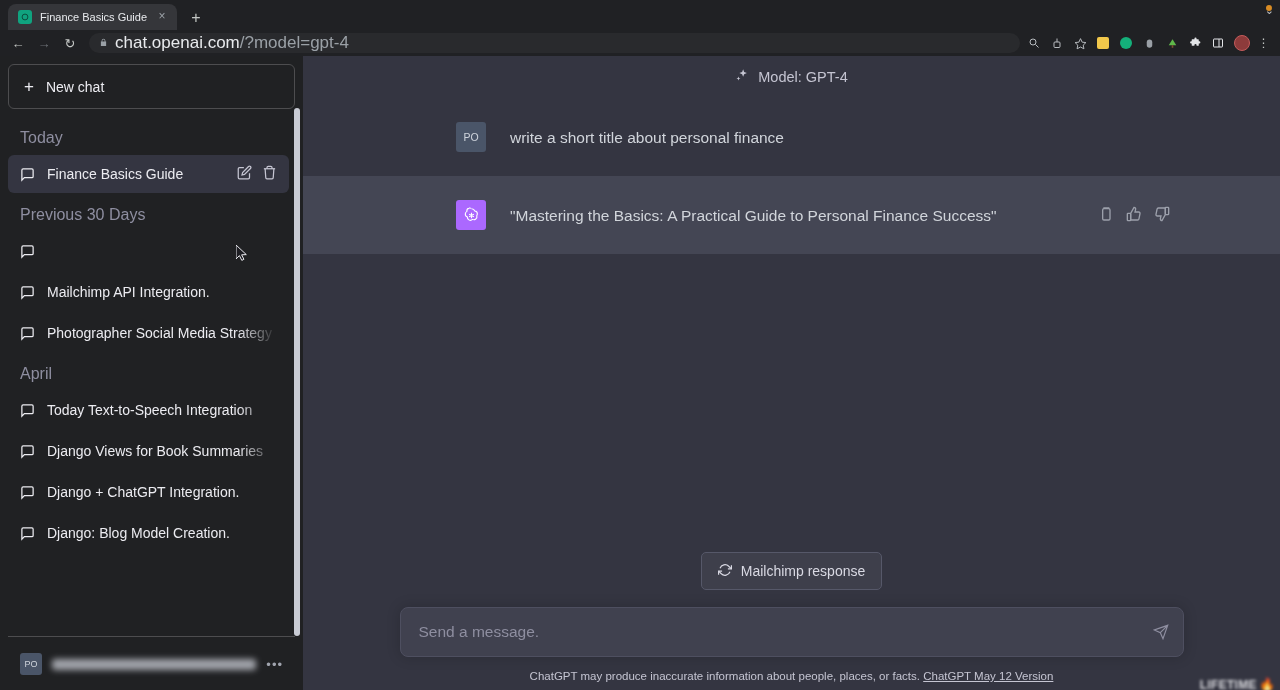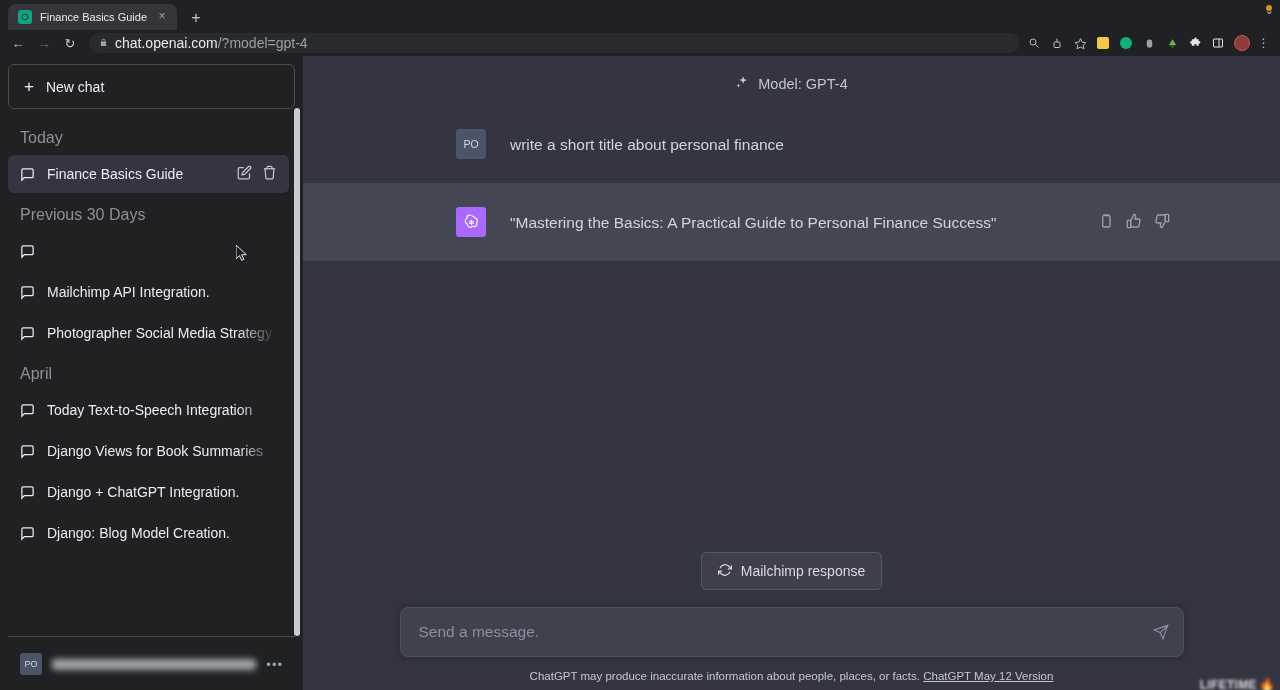--- a/index.html
+++ b/index.html
@@ -97,21 +97,21 @@
     background: #292a2d;
     border-radius: 11px;
     display: flex;
     align-items: center;
     padding: 0 10px;
     gap: 7px;
     margin: 0 5px;
     max-width: 940px;
   }
   .lock-icon { color: #9aa0a6; font-size: 9px; }
-  .url { font-size: 14px; color: #e8eaed; white-space: nowrap; }
+  .url { font-size: 17px; color: #e8eaed; white-space: nowrap; }
   .url .path { color: #9aa0a6; }
   .ext-icons {
     display: flex; align-items: center; gap: 8px;
     padding-right: 4px;
   }
   .ext-ic {
     width: 15px; height: 15px;
     display: flex; align-items: center; justify-content: center;
     color: #b8bcc0;
     font-size: 11px;
@@ -248,21 +248,20 @@
   .profile-dots { color: #a0a4ae; font-size: 13px; letter-spacing: 1px; filter: blur(.6px); }
 
   
   .main {
     flex: 1;
     display: flex;
     flex-direction: column;
     background: #343541;
     position: relative;
     min-width: 0;
-    margin-top: 7px;
   }
   .model-header {
     height: 42px;
     display: flex;
     align-items: center;
     justify-content: center;
     gap: 8px;
     color: #c5c5d2;
     font-size: 14.5px;
     flex: none;

